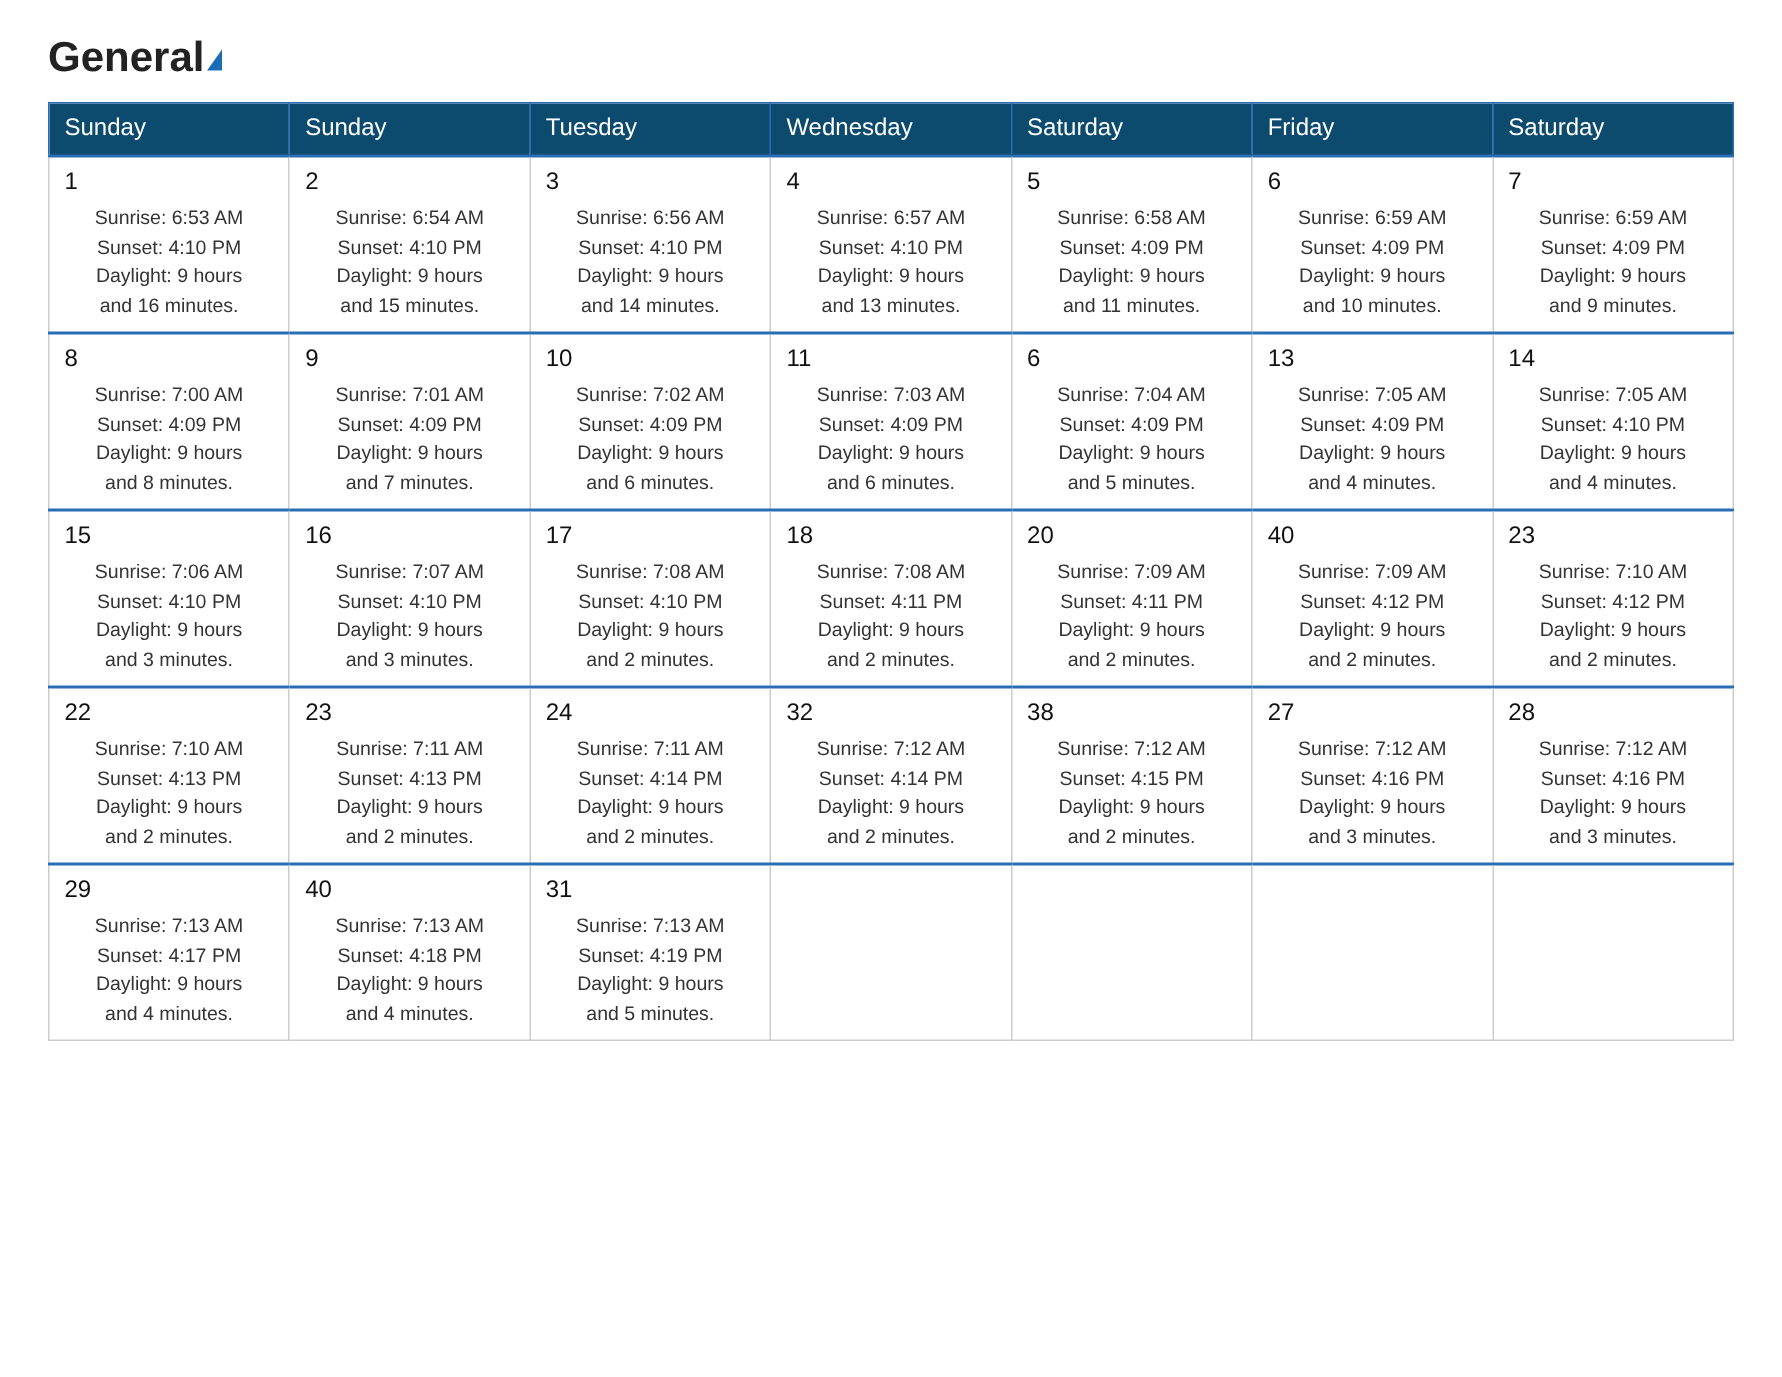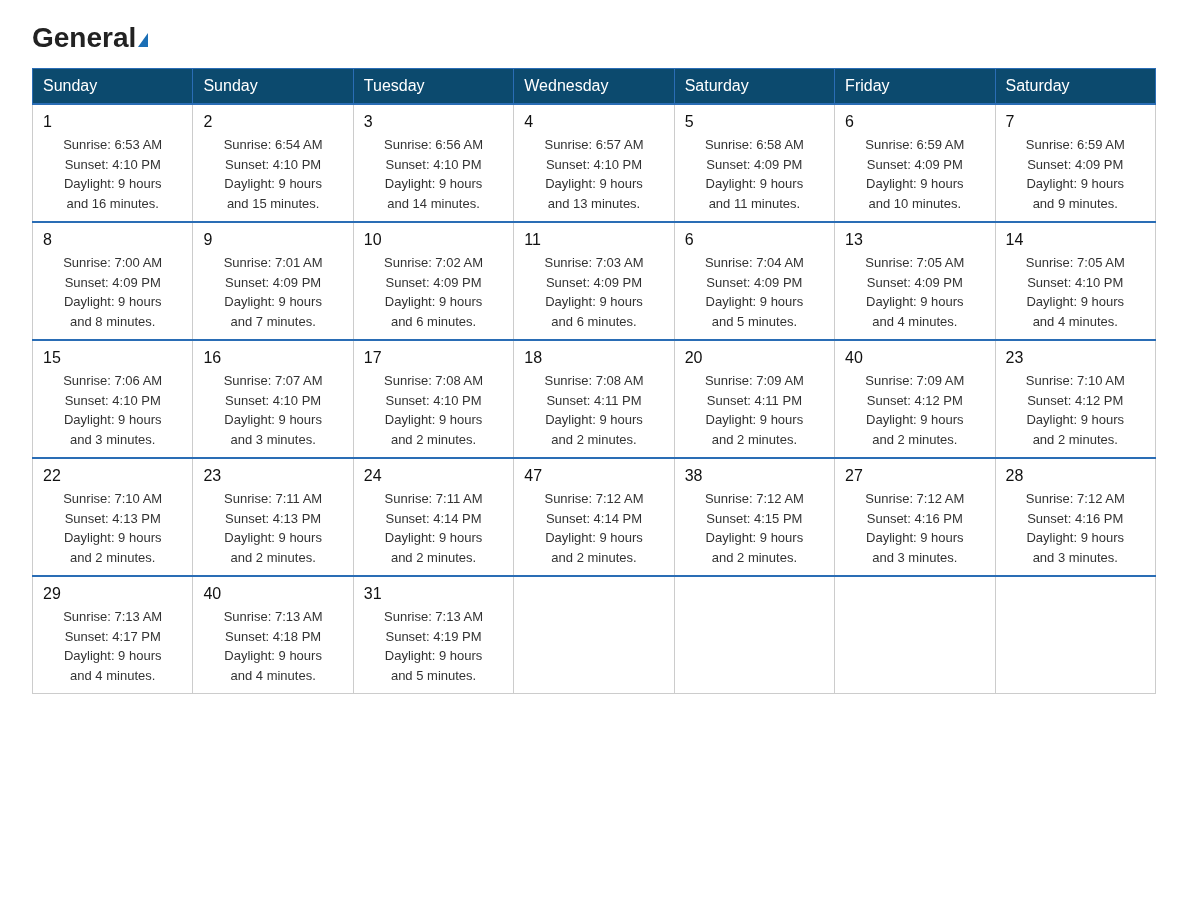--- a/index.html
+++ b/index.html
@@ -225,21 +225,21 @@
         </td>
         <td>
           <span class="day-number">23</span>
           <div class="day-info">Sunrise: 7:11 AM<br>Sunset: 4:13 PM<br>Daylight: 9 hours<br>and 2 minutes.</div>
         </td>
         <td>
           <span class="day-number">24</span>
           <div class="day-info">Sunrise: 7:11 AM<br>Sunset: 4:14 PM<br>Daylight: 9 hours<br>and 2 minutes.</div>
         </td>
         <td>
-          <span class="day-number">47</span>
+          <span class="day-number">32</span>
           <div class="day-info">Sunrise: 7:12 AM<br>Sunset: 4:14 PM<br>Daylight: 9 hours<br>and 2 minutes.</div>
         </td>
         <td>
           <span class="day-number">38</span>
           <div class="day-info">Sunrise: 7:12 AM<br>Sunset: 4:15 PM<br>Daylight: 9 hours<br>and 2 minutes.</div>
         </td>
         <td>
           <span class="day-number">27</span>
           <div class="day-info">Sunrise: 7:12 AM<br>Sunset: 4:16 PM<br>Daylight: 9 hours<br>and 3 minutes.</div>
         </td>

